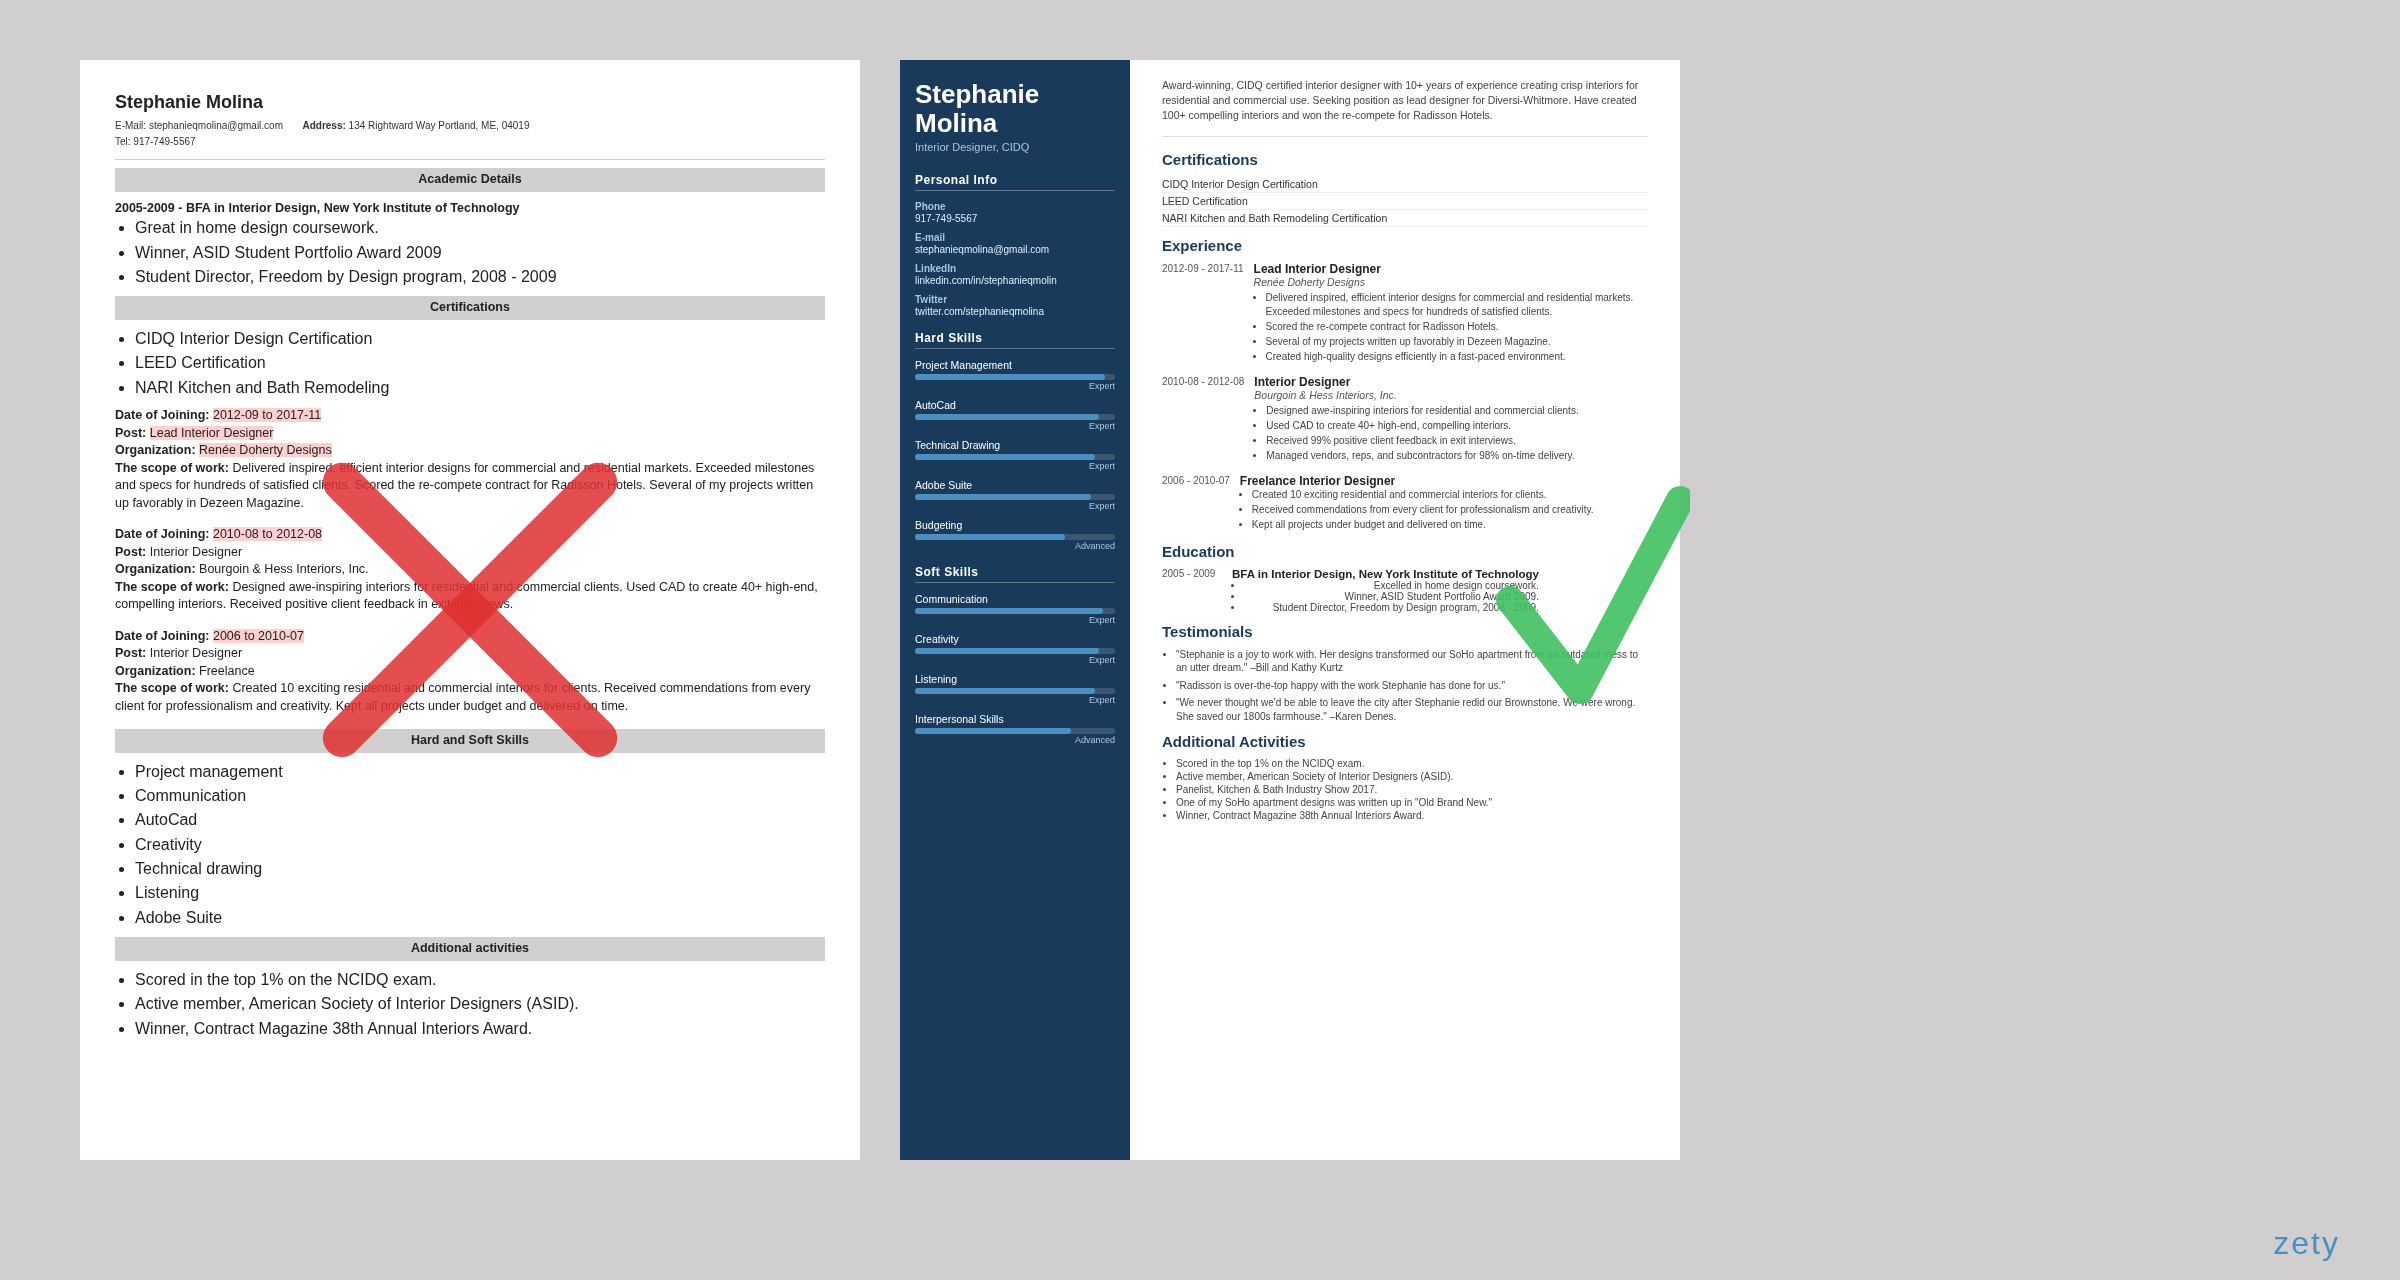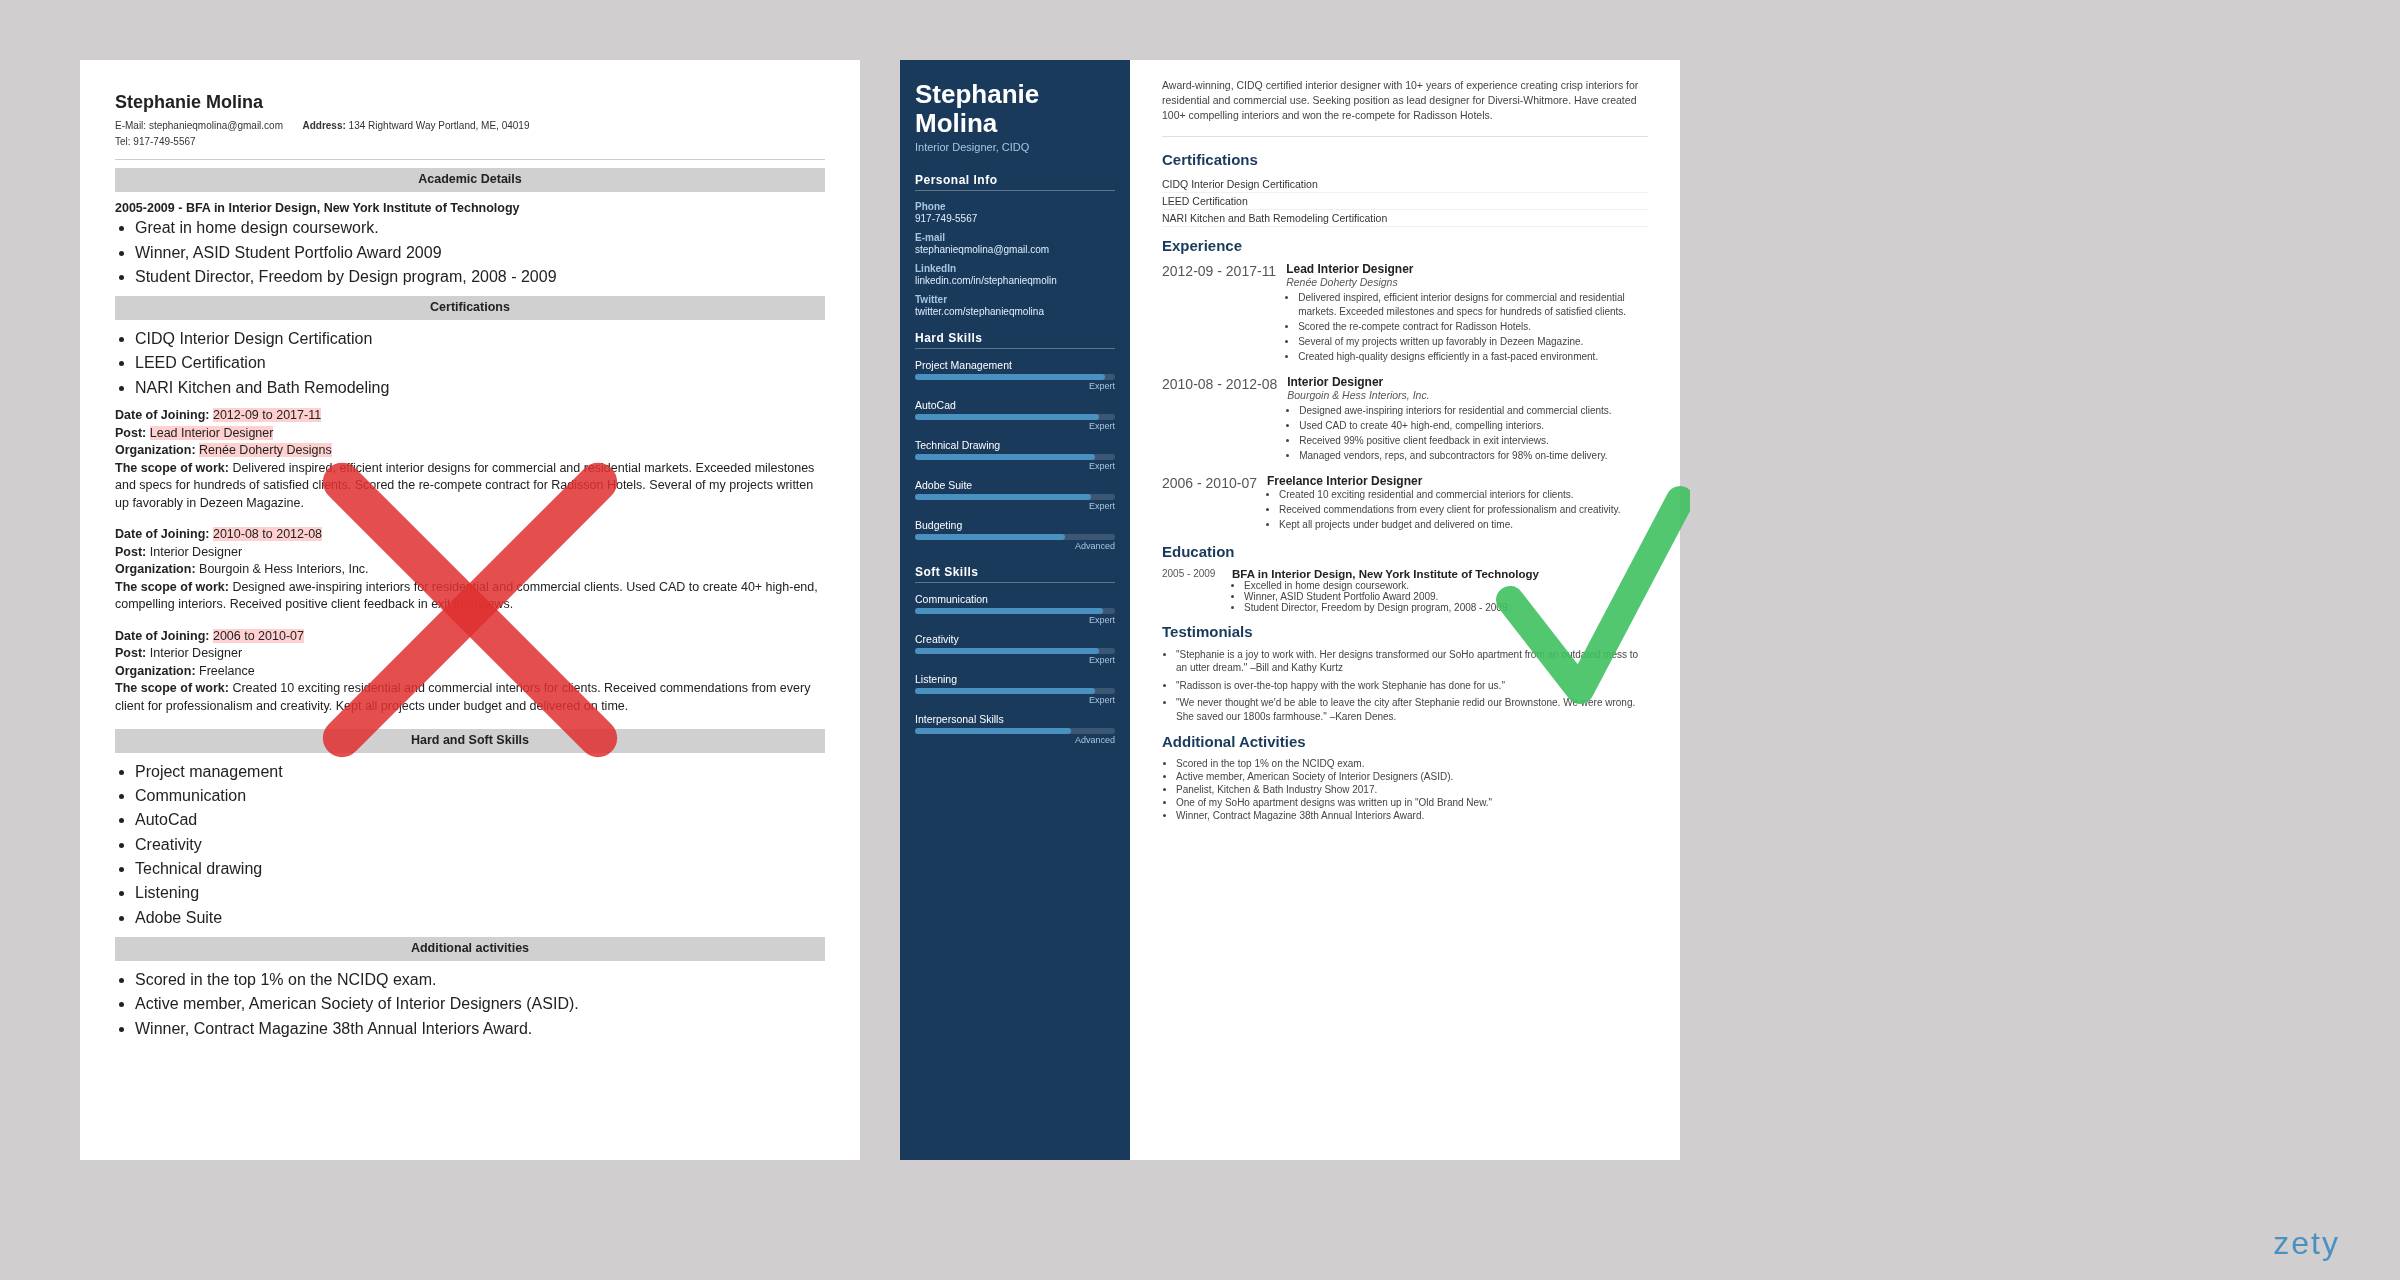--- a/index.html
+++ b/index.html
@@ -232,21 +232,21 @@
       border-bottom: 1px solid #f0f0f0;
     }
 
     .exp-entry {
       display: flex;
       gap: 10px;
       margin-bottom: 10px;
     }
 
     .exp-dates {
-      font-size: 14px;
+      font-size: 10px;
       color: #555;
       min-width: 60px;
       line-height: 1.4;
     }
 
     .exp-details {
       flex: 1;
     }
 
     .exp-job-title {
@@ -287,20 +287,21 @@
     }
 
     .edu-details .edu-degree {
       font-size: 11.5px;
       font-weight: bold;
     }
 
     .edu-details ul {
       padding-left: 12px;
       list-style: disc;
+      text-align: right;
     }
 
     .edu-details ul li {
       font-size: 10px;
       color: #444;
     }
 
     .testimonials-section ul {
       list-style: disc;
       padding-left: 14px;

